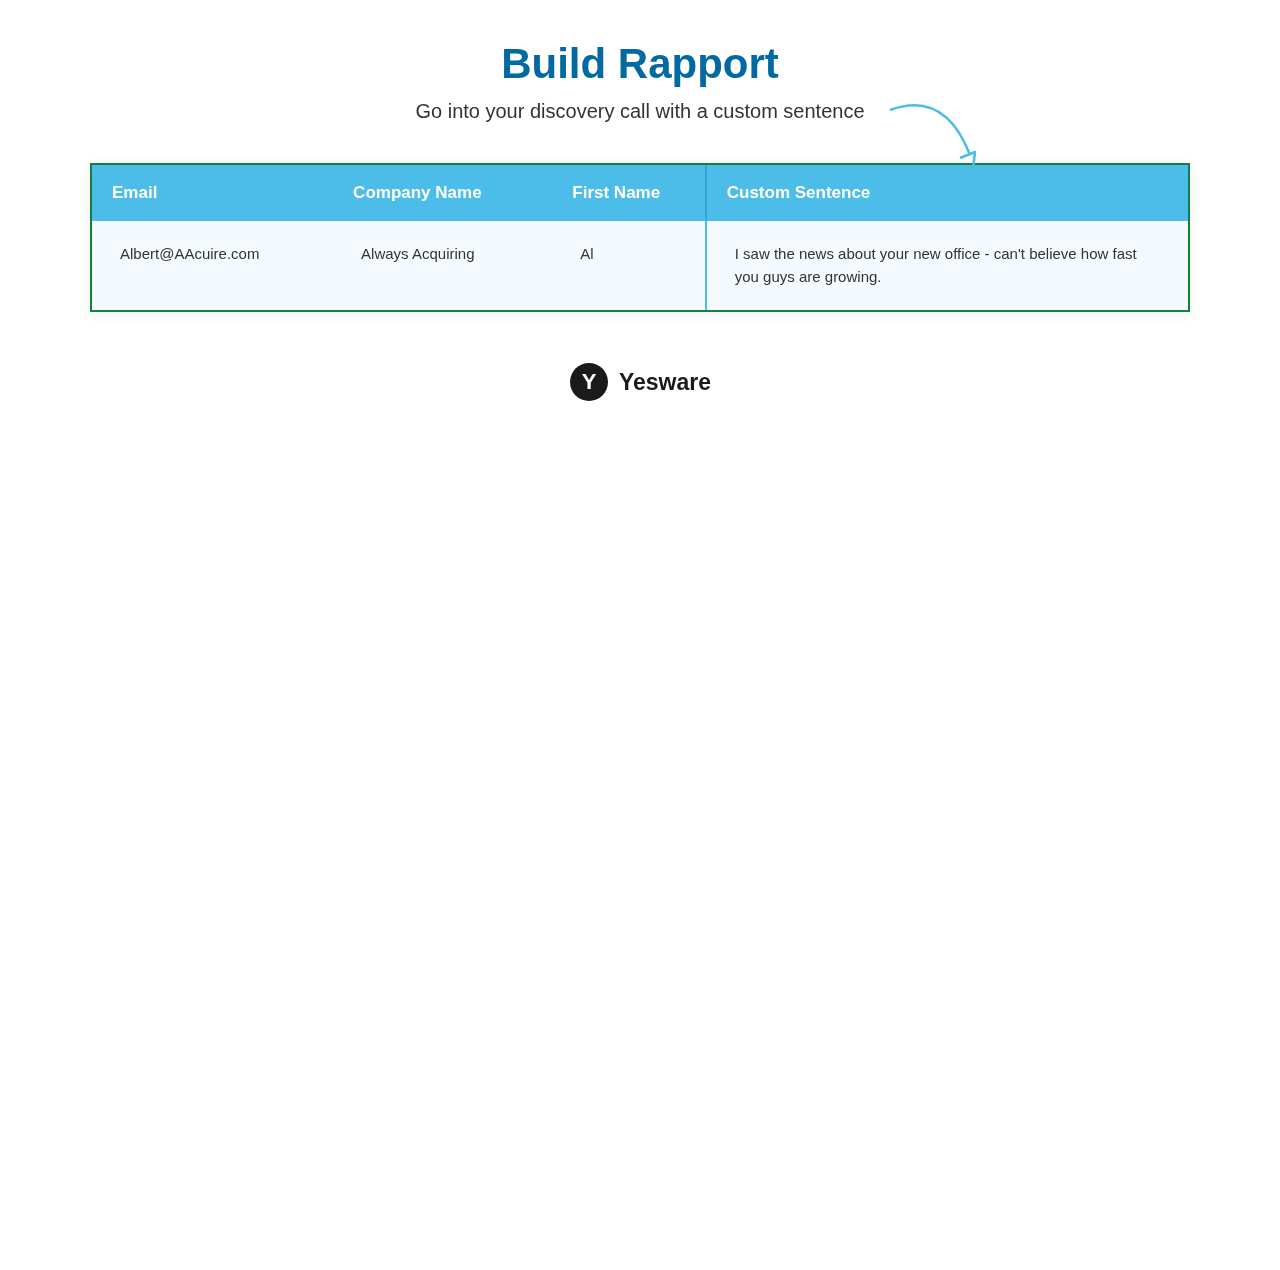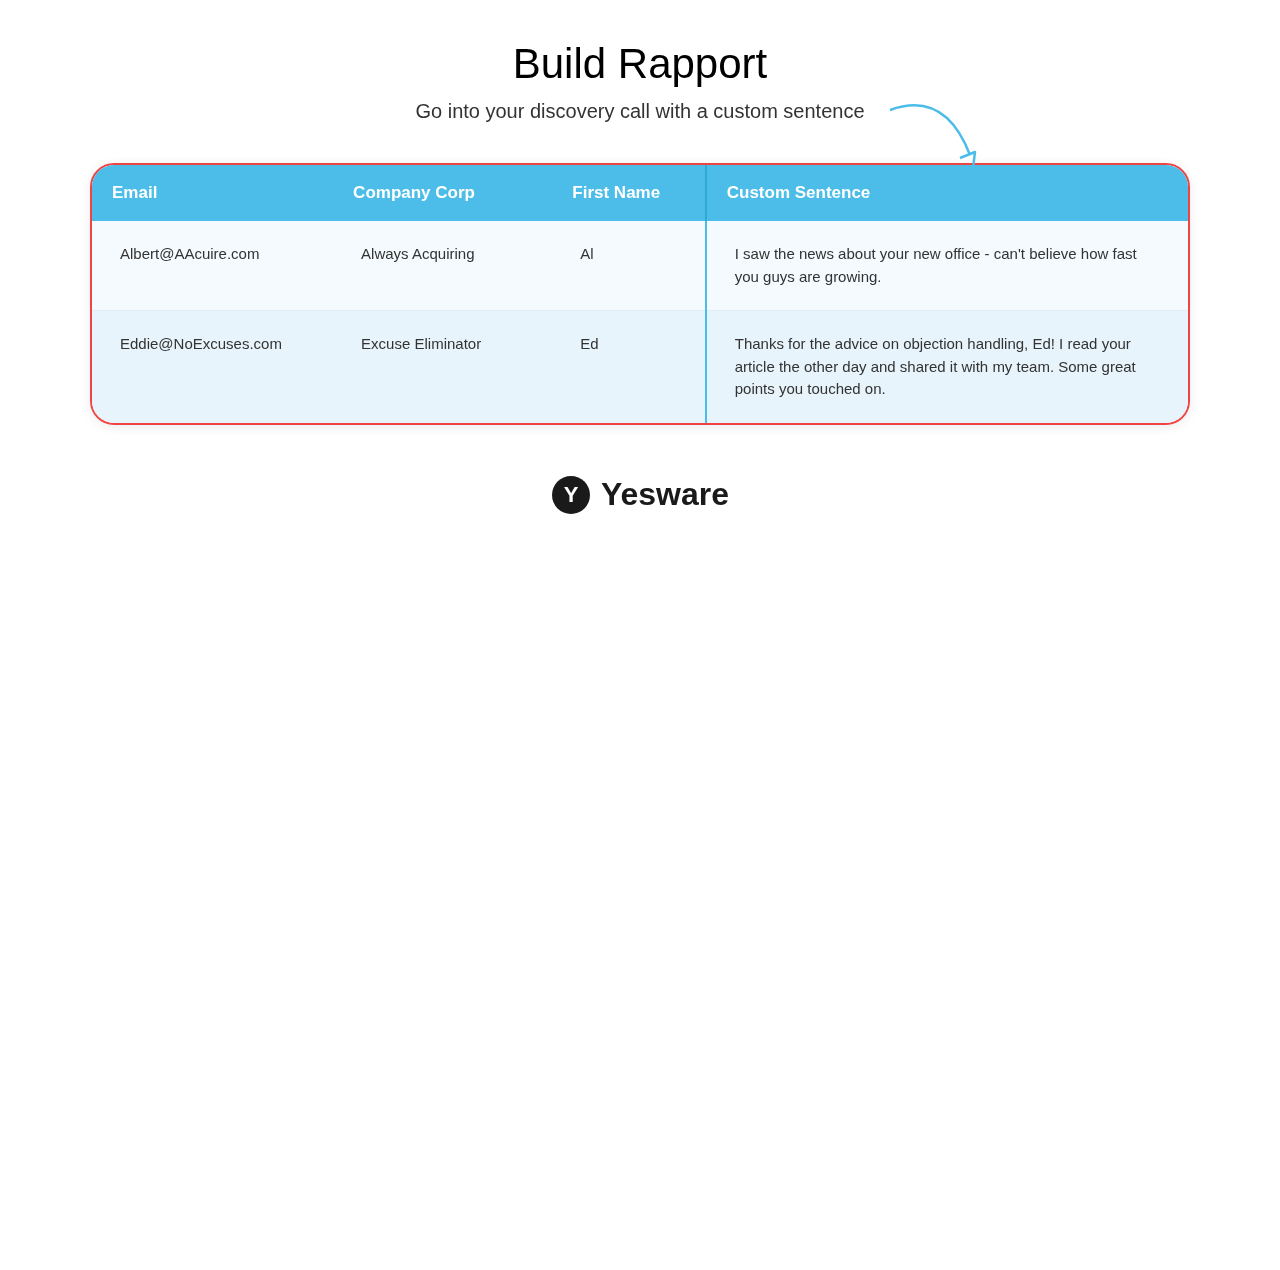--- a/index.html
+++ b/index.html
@@ -17,22 +17,22 @@
     .page-wrapper {
       width: 1100px;
       max-width: 100%;
       display: flex;
       flex-direction: column;
       align-items: center;
     }
 
     .page-title {
       font-size: 42px;
-      font-weight: 400;
-      color: #000000;
+      font-weight: 700;
+      color: #0369a1;
       text-align: center;
       margin-bottom: 12px;
     }
 
     .subtitle-row {
       display: flex;
       align-items: flex-start;
       gap: 10px;
       margin-bottom: 40px;
       position: relative;
@@ -45,23 +45,23 @@
     }
 
     .arrow-svg {
       position: absolute;
       right: -120px;
       top: 0;
     }
 
     .table-container {
       width: 100%;
-      border-radius: 24px;
+      border-radius: 0;
       overflow: hidden;
-      border: 2px solid #ef4444;
+      border: 2px solid #15803d;
       box-shadow: 0 2px 12px rgba(0,0,0,0.08);
     }
 
     table {
       width: 100%;
       border-collapse: collapse;
     }
 
     thead tr {
       background: #4bbde8;
@@ -118,21 +118,21 @@
       gap: 10px;
       margin-top: 50px;
     }
 
     .yesware-logo-icon {
       width: 40px;
       height: 40px;
     }
 
     .logo-text {
-      font-size: 32px;
+      font-size: 23px;
       font-weight: 700;
       color: #1a1a1a;
     }
   </style>
 </head>
 <body>
 
 <div class="page-wrapper">
 
   <h1 class="page-title">Build Rapport</h1>
@@ -144,37 +144,31 @@
       <path d="M5 10 Q60 -10 85 55" stroke="#4bbde8" stroke-width="2.5" fill="none"></path>
       <path d="M75 58 L90 52 L88 68" stroke="#4bbde8" stroke-width="2.5" fill="none" stroke-linejoin="round"></path>
     </svg>
   </div>
 
   <div class="table-container">
     <table>
       <thead>
         <tr>
           <th class="col-email">Email</th>
-          <th class="col-company">Company Corp</th>
+          <th class="col-company">Company Name</th>
           <th class="col-firstname">First Name</th>
           <th class="col-sentence">Custom Sentence</th>
         </tr>
       </thead>
       <tbody id="table-body">
       <tr>
             <td class="col-email">Albert@AAcuire.com</td>
             <td class="col-company">Always Acquiring</td>
             <td class="col-firstname">Al</td>
             <td class="col-sentence">I saw the news about your new office - can't believe how fast you guys are growing.</td>
-          </tr>
-          <tr>
-            <td class="col-email">Eddie@NoExcuses.com</td>
-            <td class="col-company">Excuse Eliminator</td>
-            <td class="col-firstname">Ed</td>
-            <td class="col-sentence">Thanks for the advice on objection handling, Ed! I read your article the other day and shared it with my team. Some great points you touched on.</td>
           </tr>
         </tbody>
     </table>
   </div>
 
   <div class="logo-area">
     <svg class="yesware-logo-icon" viewBox="0 0 40 40" xmlns="http://www.w3.org/2000/svg">
       <circle cx="20" cy="20" r="19" fill="#1a1a1a"></circle>
       <text x="20" y="27" text-anchor="middle" font-size="22" font-weight="bold" fill="white" font-family="Arial">Y</text>
     </svg>

